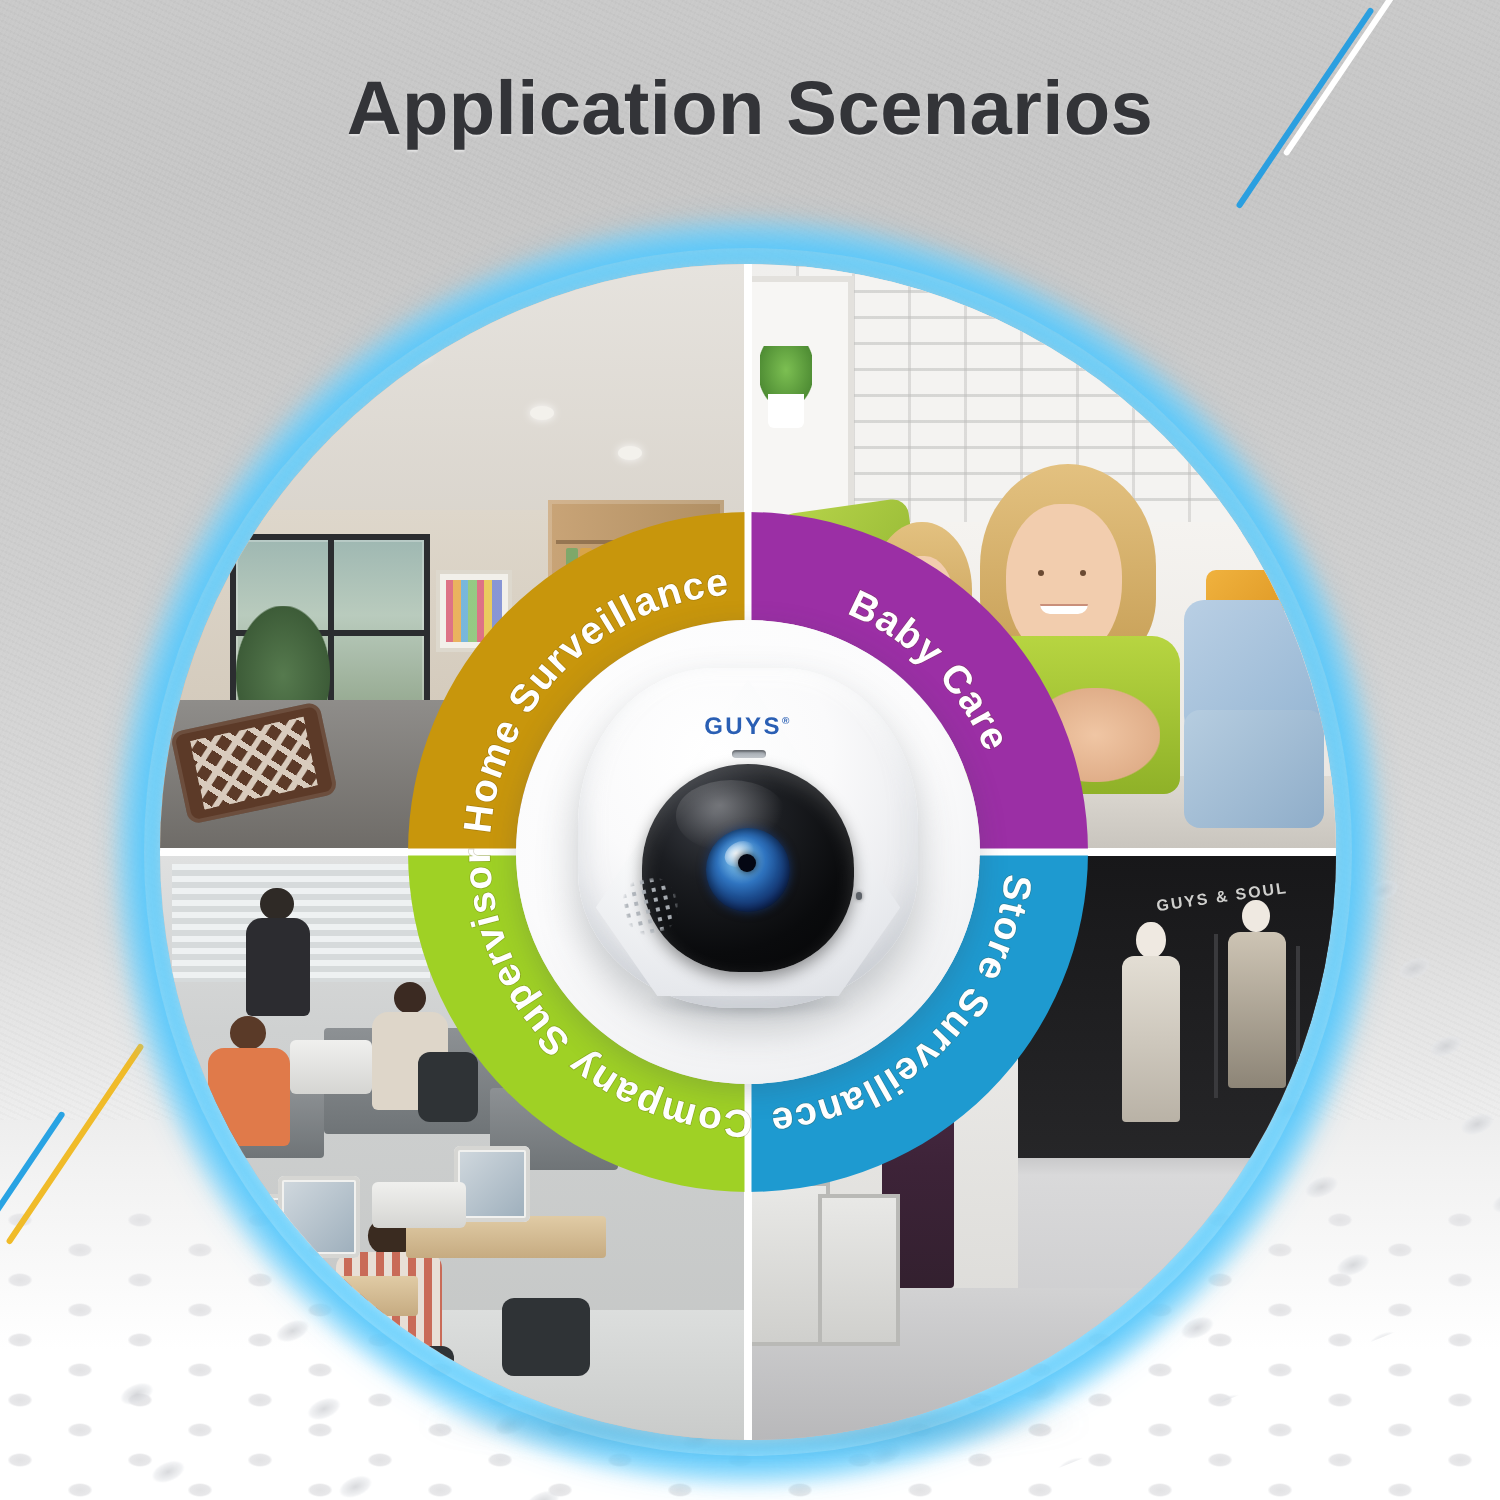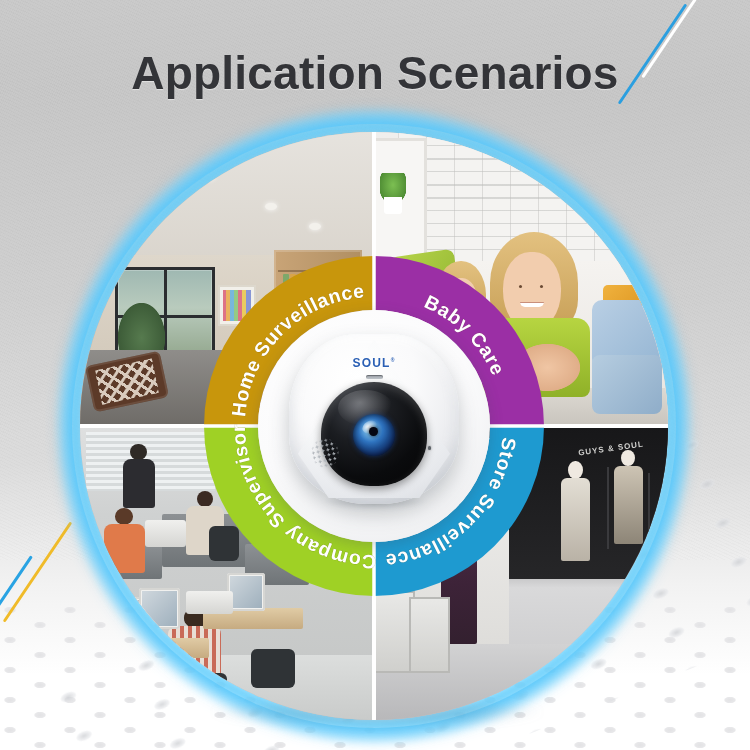--- a/index.html
+++ b/index.html
@@ -94,26 +94,25 @@
     background: #29a3e3;
     transform: rotate(34deg);
   }
 
   
   .title {
     position: absolute;
     left: 0; right: 0;
     top: 34px;
     text-align: center;
-    font-size: 46px;
+    font-size: 38px;
     font-weight: bold;
     color: #333438;
     letter-spacing: .2px;
     text-shadow: 0 1px 1px rgba(255,255,255,.5);
-    margin-top: 12px;
   }
 
   
   .stage {
     position: absolute;
     left: 80px;
     top: 132px;
     width: 588px;
     height: 588px;
   }
@@ -650,21 +649,21 @@
       </svg>
     </div>
 
     <div class="inner-disc"></div>
 
     <div class="camera">
       <div class="cam-shadow"></div>
       <div class="cam-body"></div>
       <div class="cam-tri"></div>
       <div class="cam-logo">
-        <span>SOUL</span><sup>®</sup>
+        <span>GUYS</span><sup>®</sup>
       </div>
       <div class="cam-slot"></div>
       <div class="cam-dome">
         <div class="cam-dome-gloss"></div>
         <div class="cam-lens">
           <div class="cam-lens-hl"></div>
         </div>
       </div>
       <div class="cam-grille"></div>
       <div class="cam-sensor"></div>

